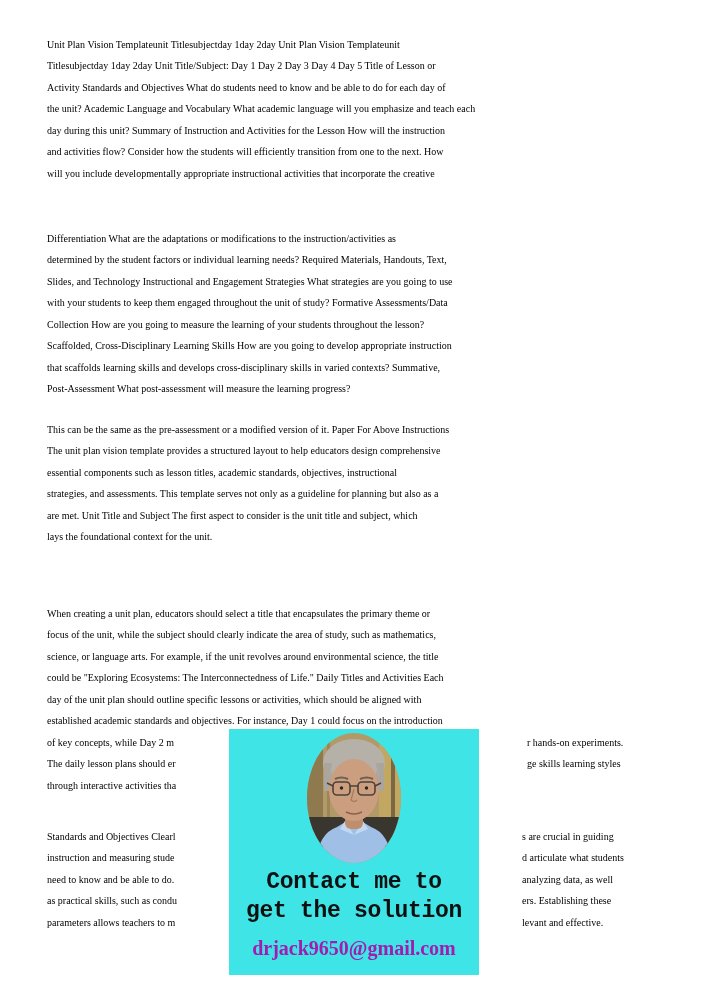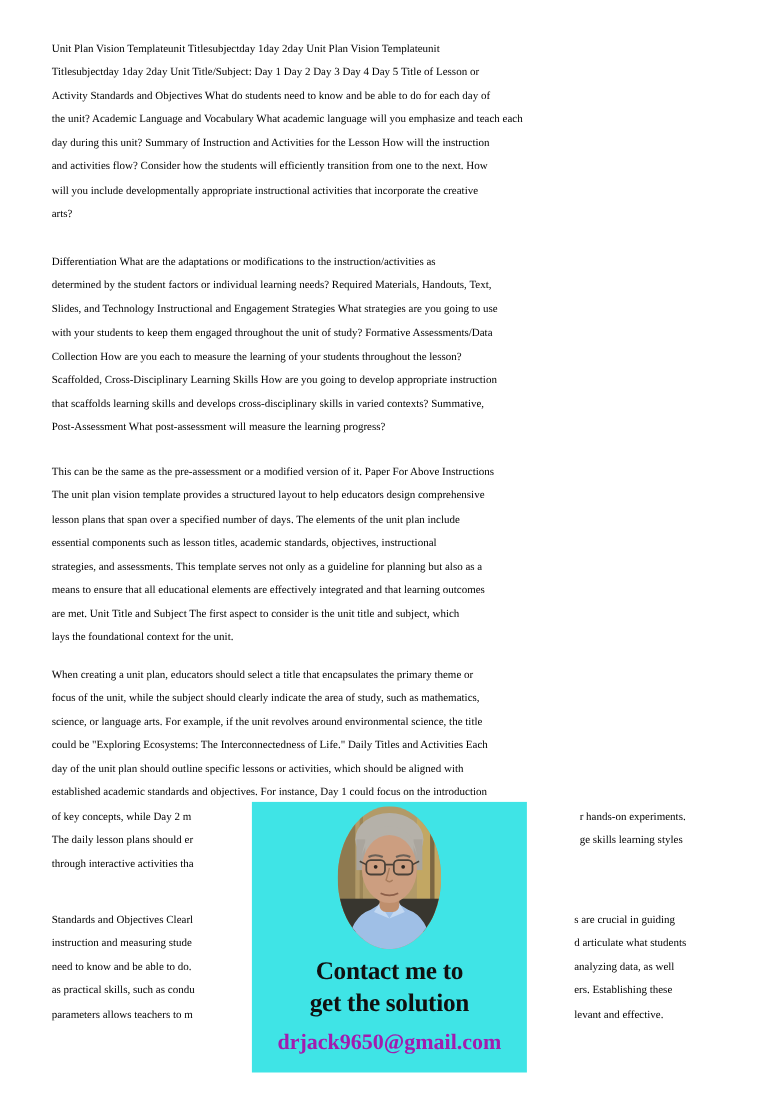--- a/index.html
+++ b/index.html
@@ -41,21 +41,21 @@
     background:#3FE4E6;
     text-align:center;
   }
   .photo-wrap{
     display:block;
     width:94px;
     height:130px;
     margin:4px auto 0 auto;
   }
   .contact-line{
-    font-family:Liberation Serif, serif;
+    font-family:Liberation Mono, monospace;
     font-weight:700;
     font-size:23px;
     line-height:29px;
     color:#101010;
     letter-spacing:-0.3px;
   }
   .contact-line.first{margin-top:5px;}
   .email-line{
     font-family:"Liberation Serif", serif;
     font-weight:700;
@@ -69,41 +69,38 @@
 <body>
 
 <div class="para" style="top:34px">
   <div class="ln">Unit Plan Vision Templateunit Titlesubjectday 1day 2day Unit Plan Vision Templateunit</div>
   <div class="ln">Titlesubjectday 1day 2day Unit Title/Subject: Day 1 Day 2 Day 3 Day 4 Day 5 Title of Lesson or</div>
   <div class="ln">Activity Standards and Objectives What do students need to know and be able to do for each day of</div>
   <div class="ln">the unit? Academic Language and Vocabulary What academic language will you emphasize and teach each</div>
   <div class="ln">day during this unit? Summary of Instruction and Activities for the Lesson How will the instruction</div>
   <div class="ln">and activities flow? Consider how the students will efficiently transition from one to the next. How</div>
   <div class="ln">will you include developmentally appropriate instructional activities that incorporate the creative</div>
-  <div class="ln">arts?</div>
 </div>
 
 <div class="para" style="top:228px">
   <div class="ln">Differentiation What are the adaptations or modifications to the instruction/activities as</div>
   <div class="ln">determined by the student factors or individual learning needs? Required Materials, Handouts, Text,</div>
   <div class="ln">Slides, and Technology Instructional and Engagement Strategies What strategies are you going to use</div>
   <div class="ln">with your students to keep them engaged throughout the unit of study? Formative Assessments/Data</div>
-  <div class="ln">Collection How are you each to measure the learning of your students throughout the lesson?</div>
+  <div class="ln">Collection How are you going to measure the learning of your students throughout the lesson?</div>
   <div class="ln">Scaffolded, Cross-Disciplinary Learning Skills How are you going to develop appropriate instruction</div>
   <div class="ln">that scaffolds learning skills and develops cross-disciplinary skills in varied contexts? Summative,</div>
   <div class="ln">Post-Assessment What post-assessment will measure the learning progress?</div>
 </div>
 
 <div class="para" style="top:419px">
   <div class="ln">This can be the same as the pre-assessment or a modified version of it. Paper For Above Instructions</div>
   <div class="ln">The unit plan vision template provides a structured layout to help educators design comprehensive</div>
-  <div class="ln">lesson plans that span over a specified number of days. The elements of the unit plan include</div>
   <div class="ln">essential components such as lesson titles, academic standards, objectives, instructional</div>
   <div class="ln">strategies, and assessments. This template serves not only as a guideline for planning but also as a</div>
-  <div class="ln">means to ensure that all educational elements are effectively integrated and that learning outcomes</div>
   <div class="ln">are met. Unit Title and Subject The first aspect to consider is the unit title and subject, which</div>
   <div class="ln">lays the foundational context for the unit.</div>
 </div>
 
 <div class="para p4" style="top:603px">
   <div class="ln">When creating a unit plan, educators should select a title that encapsulates the primary theme or</div>
   <div class="ln">focus of the unit, while the subject should clearly indicate the area of study, such as mathematics,</div>
   <div class="ln">science, or language arts. For example, if the unit revolves around environmental science, the title</div>
   <div class="ln">could be "Exploring Ecosystems: The Interconnectedness of Life." Daily Titles and Activities Each</div>
   <div class="ln">day of the unit plan should outline specific lessons or activities, which should be aligned with</div>

